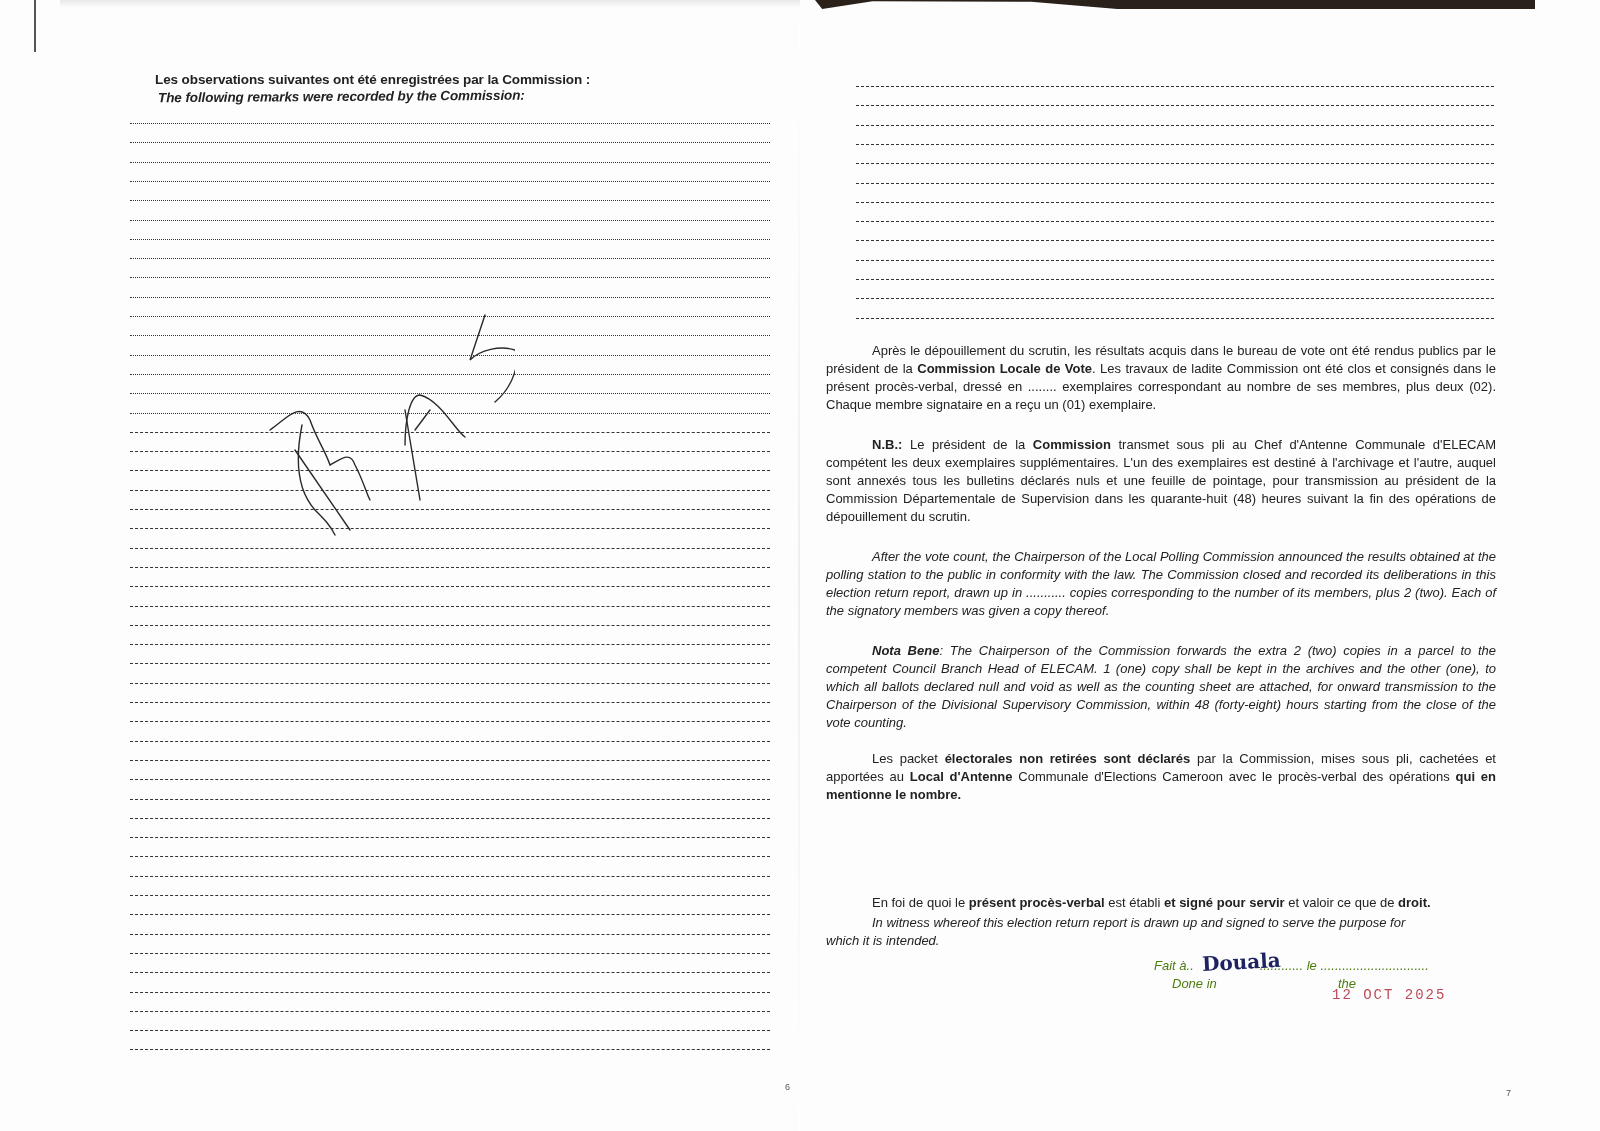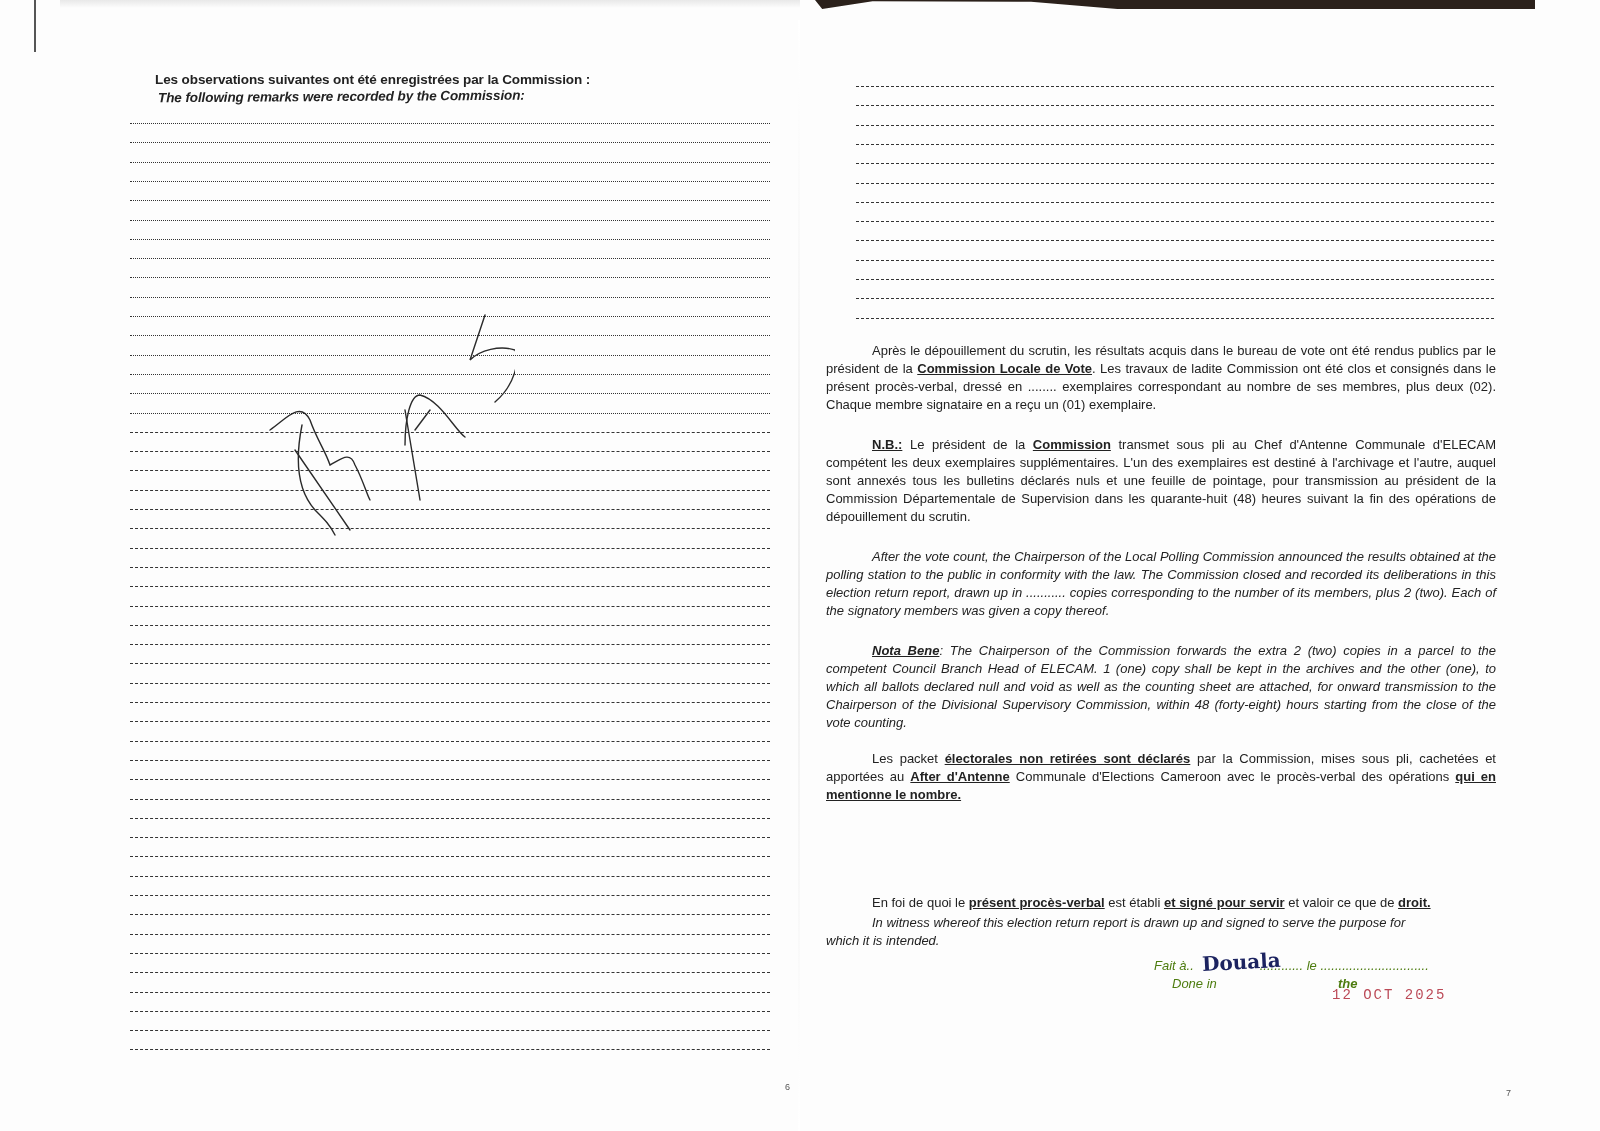--- a/index.html
+++ b/index.html
@@ -25,21 +25,21 @@
   .heading-en { position: absolute; left: 158px; top: 89px; font-size: 13.5px; font-style: italic; font-weight: bold; color: #222; letter-spacing: -0.1px; transform: rotate(-0.4deg); }
 
   .rule-block { position: absolute; }
   .rule { position: absolute; left: 0; right: 0; height: 0; border-top: 1.5px dotted #333; }
   .rule.solid { border-top: 1.6px dashed #333; }
 
   .signature { position: absolute; left: 255px; top: 300px; width: 260px; height: 240px; }
 
   .para { position: absolute; font-size: 13px; line-height: 18px; color: #222; text-align: justify; }
   .para .indent { display: inline-block; width: 46px; }
-  .b { font-weight: bold; text-decoration: underline; }
+  .b { font-weight: bold; }
   .i { font-style: italic; }
 
   .signline { position: absolute; font-size: 13px; font-style: italic; color: #4d7c0f; }
   .handwriting { position: absolute; font-family: "DejaVu Serif", serif; font-weight: bold; color: #1c2360; font-size: 20px; }
   .date-stamp { position: absolute; font-family: "Liberation Mono", monospace; color: #b02a3a; font-size: 14px; letter-spacing: 2px; opacity: 0.85; }
 
   .page-num { position: absolute; font-size: 9px; color: #555; }
 </style>
 </head>
 <body>
@@ -151,37 +151,37 @@
 
     <p class="para i" style="left:26px; top:548px; width:670px;">
       <span class="indent"></span><span>After the vote count, the Chairperson of the Local Polling Commission announced the results obtained at the polling station to the public in conformity with the law. The Commission closed and recorded its deliberations in this election return report, drawn up in ........... copies corresponding to the number of its members, plus 2 (two). Each of the signatory members was given a copy thereof.</span>
     </p>
 
     <p class="para i" style="left:26px; top:642px; width:670px;">
       <span class="indent"></span><span class="b">Nota Bene</span><span>: The Chairperson of the Commission forwards the extra 2 (two) copies in a parcel to the competent Council Branch Head of ELECAM. 1 (one) copy shall be kept in the archives and the other (one), to which all ballots declared null and void as well as the counting sheet are attached, for onward transmission to the Chairperson of the Divisional Supervisory Commission, within 48 (forty-eight) hours starting from the close of the vote counting.</span>
     </p>
 
     <p class="para" style="left:26px; top:750px; width:670px;">
-      <span class="indent"></span><span>Les packet </span><span class="b">électorales non retirées sont déclarés</span><span> par la Commission, mises sous pli, cachetées et apportées au </span><span class="b">After d'Antenne</span><span> Communale d'Elections Cameroon avec le procès-verbal des opérations </span><span class="b">qui en mentionne le nombre.</span>
+      <span class="indent"></span><span>Les packet </span><span class="b">électorales non retirées sont déclarés</span><span> par la Commission, mises sous pli, cachetées et apportées au </span><span class="b">Local d'Antenne</span><span> Communale d'Elections Cameroon avec le procès-verbal des opérations </span><span class="b">qui en mentionne le nombre.</span>
     </p>
 
 
     <p class="para i" style="left:26px; top:914px; width:670px;">
       <span class="indent"></span><span>In witness whereof this election return report is drawn up and signed to serve the purpose for</span><br>
       <span>which it is intended.</span>
     </p>
     <p class="para" style="left:26px; top:894px; width:670px;">
       <span class="indent"></span><span>En foi de quoi le </span><span class="b">présent procès-verbal</span><span> est établi </span><span class="b">et signé pour servir</span><span> et valoir ce que de </span><span class="b">droit.</span>
     </p>
 
     <div class="signline" style="left:354px; top:958px;">
       <span>Fait à</span><span>..</span><span style="display:inline-block; width:66px;"></span><span>............</span>
       <span>le</span>
       <span>..............................</span>
     </div>
     <div class="handwriting" style="left:402px; top:950px; transform: rotate(-3deg);">Douala</div>
     <div class="date-stamp" style="left:532px; top:943px;margin-top:44px;">12 OCT 2025</div>
     <div class="signline" style="left:372px; top:976px;text-align:center;">Done in</div>
-    <div class="signline" style="left:538px; top:976px;font-weight:bold;">the</div>
+    <div class="signline" style="left:538px; top:976px;">the</div>
 
     <div class="page-num" style="left:706px; top:1088px;">7</div>
   </div>
 </div>
 
 </body></html>

